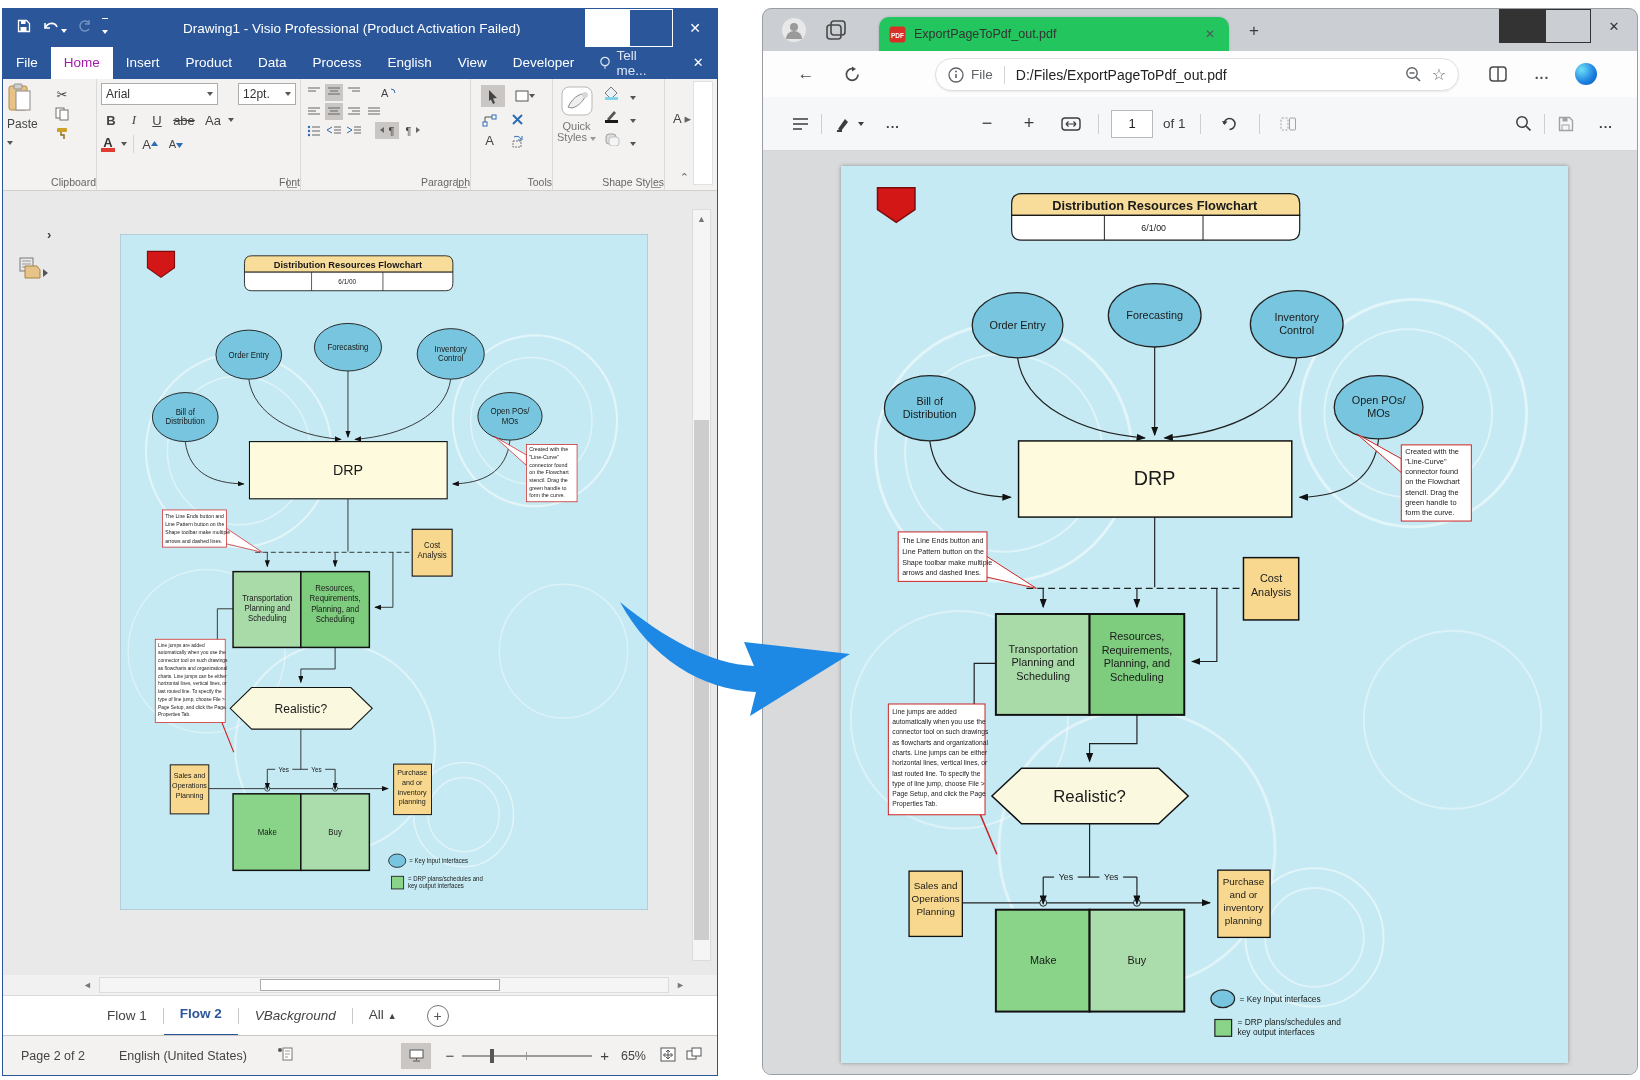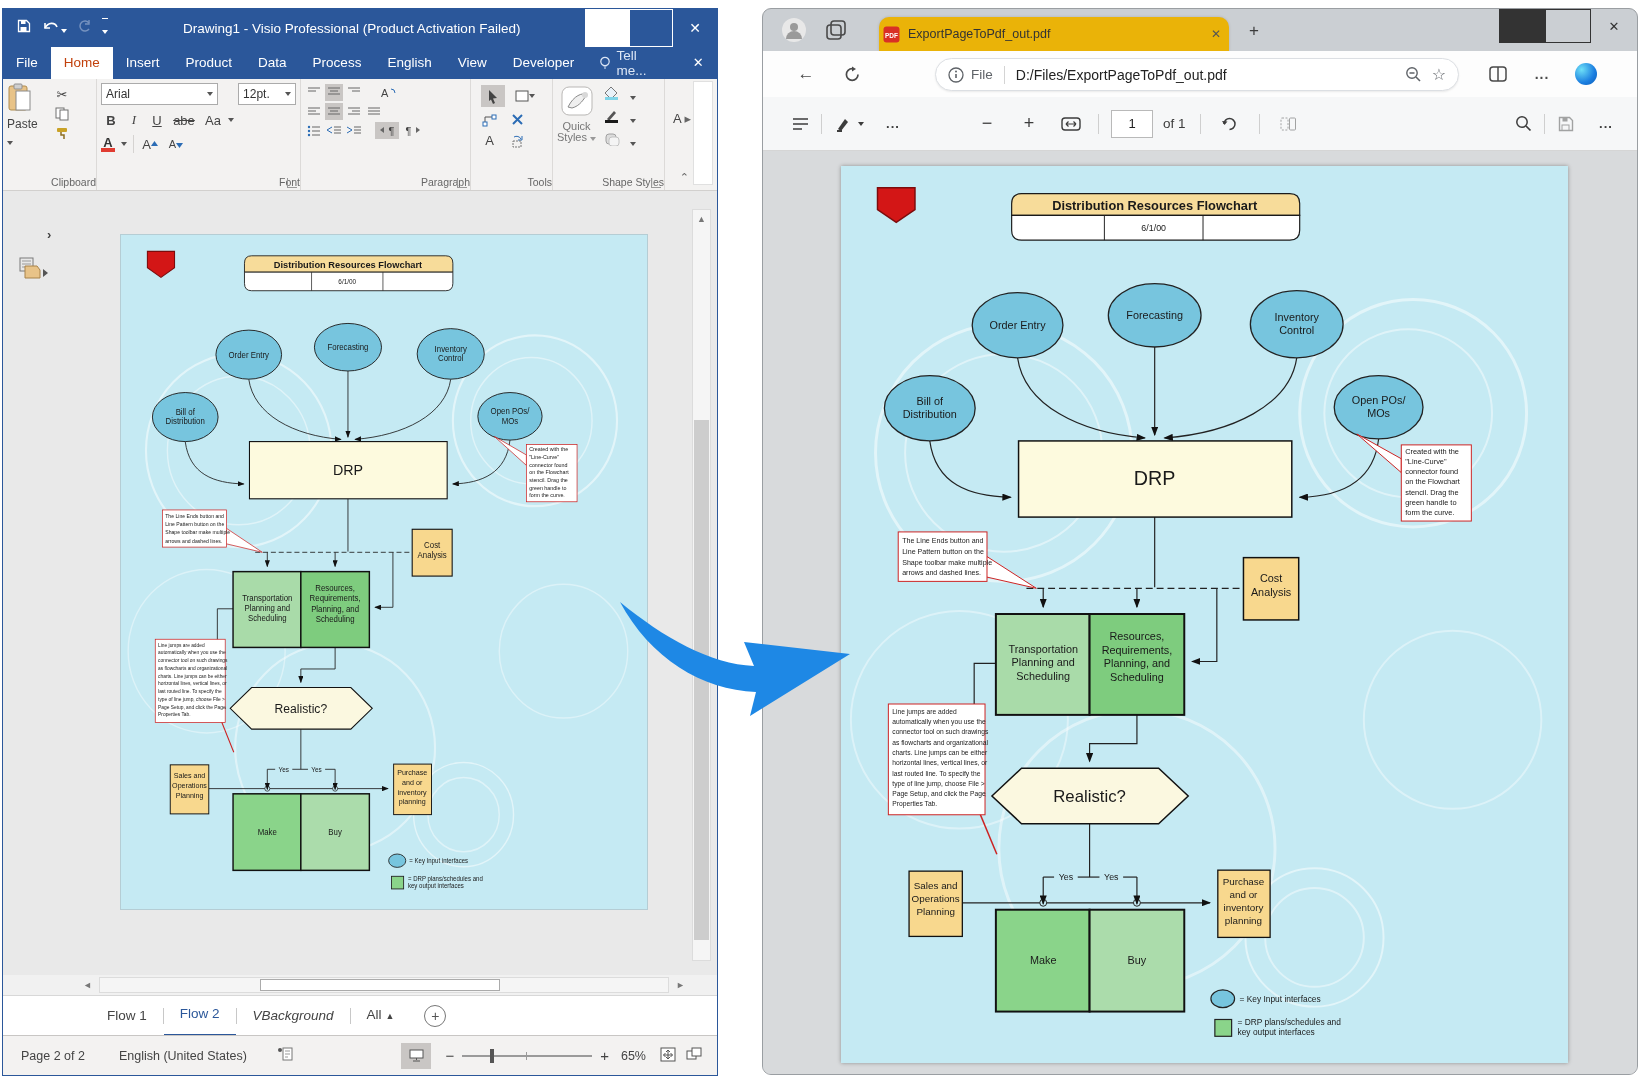--- a/index.html
+++ b/index.html
@@ -10,21 +10,21 @@
 .vwin{position:absolute;left:2px;top:8px;width:716px;height:1068px;background:#f3f2f1;border:1px solid #2b579a}
 .vtitle{position:absolute;left:0;top:0;right:0;height:38px;background:#2b579a;color:#fff;display:flex;align-items:center}
 .qat{display:flex;align-items:center;gap:10px;padding-left:14px;width:180px}
 .vtitletext{flex:0 0 auto;font-size:13.5px;white-space:nowrap}
 .vctl{margin-left:auto;display:flex}
 .vctl span{width:44px;height:38px;display:flex;align-items:center;justify-content:center;font-size:14px}
 .minbar{width:12px;height:2px;background:#fff;display:inline-block}
 .maxbox{width:11px;height:11px;border:1.5px solid #fff;display:inline-block}
 .vtabs{position:absolute;left:0;top:38px;right:0;height:32px;background:#2b579a;display:flex;align-items:stretch;color:#fff}
 .vtab{padding:0 13px;line-height:32px;font-size:13.5px;cursor:default}
-.vtab.active{background:#fff;color:#c2410c}
+.vtab.active{background:#fff;color:#a21caf}
 .tellme{display:flex;align-items:center;gap:6px;padding:0 12px;color:#dce6f5;font-size:13.5px}
 .vtabx{margin-left:auto;width:40px;text-align:center;line-height:32px;font-size:13px}
 
 .ribbon{position:absolute;left:0;top:70px;right:0;height:112px;background:#f3f2f1;border-bottom:1px solid #d2d0ce;display:flex}
 .rgroup{position:relative;border-right:1px solid #dcdad8;height:100%;padding:4px 4px 20px 4px}
 .rglabel{position:absolute;left:0;right:0;bottom:2px;text-align:right;font-size:10.5px;color:#666}
 .rlaunch{position:absolute;right:3px;bottom:2px;width:10px;height:10px;border-left:1px solid #999;border-bottom:1px solid #999;font-size:7px;color:#777}
 .rbtn{display:inline-flex;align-items:center;justify-content:center;color:#444;cursor:default}
 .caret{display:inline-block;width:0;height:0;border-left:3.5px solid transparent;border-right:3.5px solid transparent;border-top:4px solid #555}
 .selbox{background:#fff;border:1px solid #ababab;height:22px;display:flex;align-items:center;font-size:12px;color:#333;padding:0 4px;justify-content:space-between}
@@ -35,32 +35,32 @@
 .vcanvas{position:absolute;left:0;top:182px;right:0;height:784px;background:#e9e9e9;overflow:hidden}
 .vpage{position:absolute;left:118px;top:44px;width:526px;height:674px;background:#c5eaf3;box-shadow:0 0 0 1px #b5cdd4}
 .vscroll{position:absolute;right:6px;top:18px;width:19px;height:752px;background:#f5f5f5;border:1px solid #dcdcdc}
 .varr{width:17px;height:17px;display:flex;align-items:center;justify-content:center;color:#777;font-size:9px}
 .vthumb{position:absolute;left:1px;width:15px;background:#cdcdcd}
 .hscroll{position:absolute;left:0;top:966px;right:0;height:20px;background:#f1f1f1;display:flex;align-items:center}
 .htrack{position:absolute;left:96px;right:48px;top:2px;height:16px;background:#f5f5f5;border:1px solid #dcdcdc}
 .hthumb{position:absolute;left:160px;width:240px;top:1px;height:12px;background:#fff;border:1px solid #ababab}
 .pagetabs{position:absolute;left:0;top:986px;right:0;height:40px;background:#fff;border-top:1px solid #d8d8d8;display:flex;align-items:center;padding-left:88px;font-size:13.5px;color:#444}
 .ptab{padding:0 16px;line-height:40px}
-.ptab.active{color:#2b579a;font-weight:normal;border-bottom:3px solid #2b579a}
+.ptab.active{color:#2b579a;font-weight:bold;border-bottom:3px solid #2b579a}
 .ptab.italic{font-style:italic}
 .psep{width:1px;height:16px;background:#c8c8c8}
 .addpage{width:22px;height:22px;border:1px solid #777;border-radius:50%;display:flex;align-items:center;justify-content:center;margin-left:14px;font-size:14px;color:#555}
 .vstatus{position:absolute;left:0;top:1026px;right:0;bottom:0;background:#f3f2f1;border-top:1px solid #c8c6c4;display:flex;align-items:center;font-size:12.5px;color:#444}
 .zslider{position:relative;width:130px;height:2px;background:#9a9a9a;margin:0 8px}
 .zthumb{position:absolute;left:28px;top:-6px;width:4px;height:14px;background:#555}
 .ztick{position:absolute;left:64px;top:-3px;width:1px;height:8px;background:#9a9a9a}
 
 .ewin{position:absolute;left:762px;top:8px;width:876px;height:1067px;background:#cbcfd3;border:1px solid #9a9ea2;border-radius:9px;overflow:hidden}
 .etabstrip{position:absolute;left:0;top:0;right:0;height:42px;display:flex;align-items:center}
-.etab{position:absolute;left:116px;top:8px;width:350px;height:34px;background:#eab308;border-radius:10px 10px 0 0;display:flex;align-items:center;padding:0 4px;font-size:12.5px;color:#333;box-shadow:0 0 3px rgba(0,0,0,.15)}
+.etab{position:absolute;left:116px;top:8px;width:350px;height:34px;background:#22c55e;border-radius:10px 10px 0 0;display:flex;align-items:center;padding:0 10px;font-size:12.5px;color:#333;box-shadow:0 0 3px rgba(0,0,0,.15)}
 .ectl{position:absolute;right:0;top:0;display:flex}
 .ectl span{width:46px;height:34px;display:flex;align-items:center;justify-content:center;color:#333;font-size:13px}
 .maxbox2{width:10px;height:10px;border:1.2px solid #333}
 .eaddr{position:absolute;left:0;top:42px;right:0;height:46px;background:#fdfdfd;display:flex;align-items:center}
 .pill{position:absolute;left:172px;top:7px;width:524px;height:33px;background:#fff;border:1px solid #dcdfe3;border-radius:17px;box-shadow:0 1px 2px rgba(0,0,0,.08);display:flex;align-items:center;font-size:13.5px;color:#222;padding:0 12px}
 .navic{width:34px;height:34px;display:flex;align-items:center;justify-content:center;font-size:17px;color:#4a4a4a}
 .etool{position:absolute;left:0;top:88px;right:0;height:54px;background:#f6f7f8;border-bottom:1px solid #d5d5d5;display:flex;align-items:center;color:#3c3c3c}
 .tico{width:30px;height:30px;display:flex;align-items:center;justify-content:center;font-size:15px}
 .tsep{width:1px;height:20px;background:#cfcfcf;margin:0 6px}
 .pagebox{width:42px;height:28px;background:#fff;border:1px solid #b9b9b9;text-align:center;font-size:13px;color:#222;font-family:"Liberation Sans",sans-serif}

